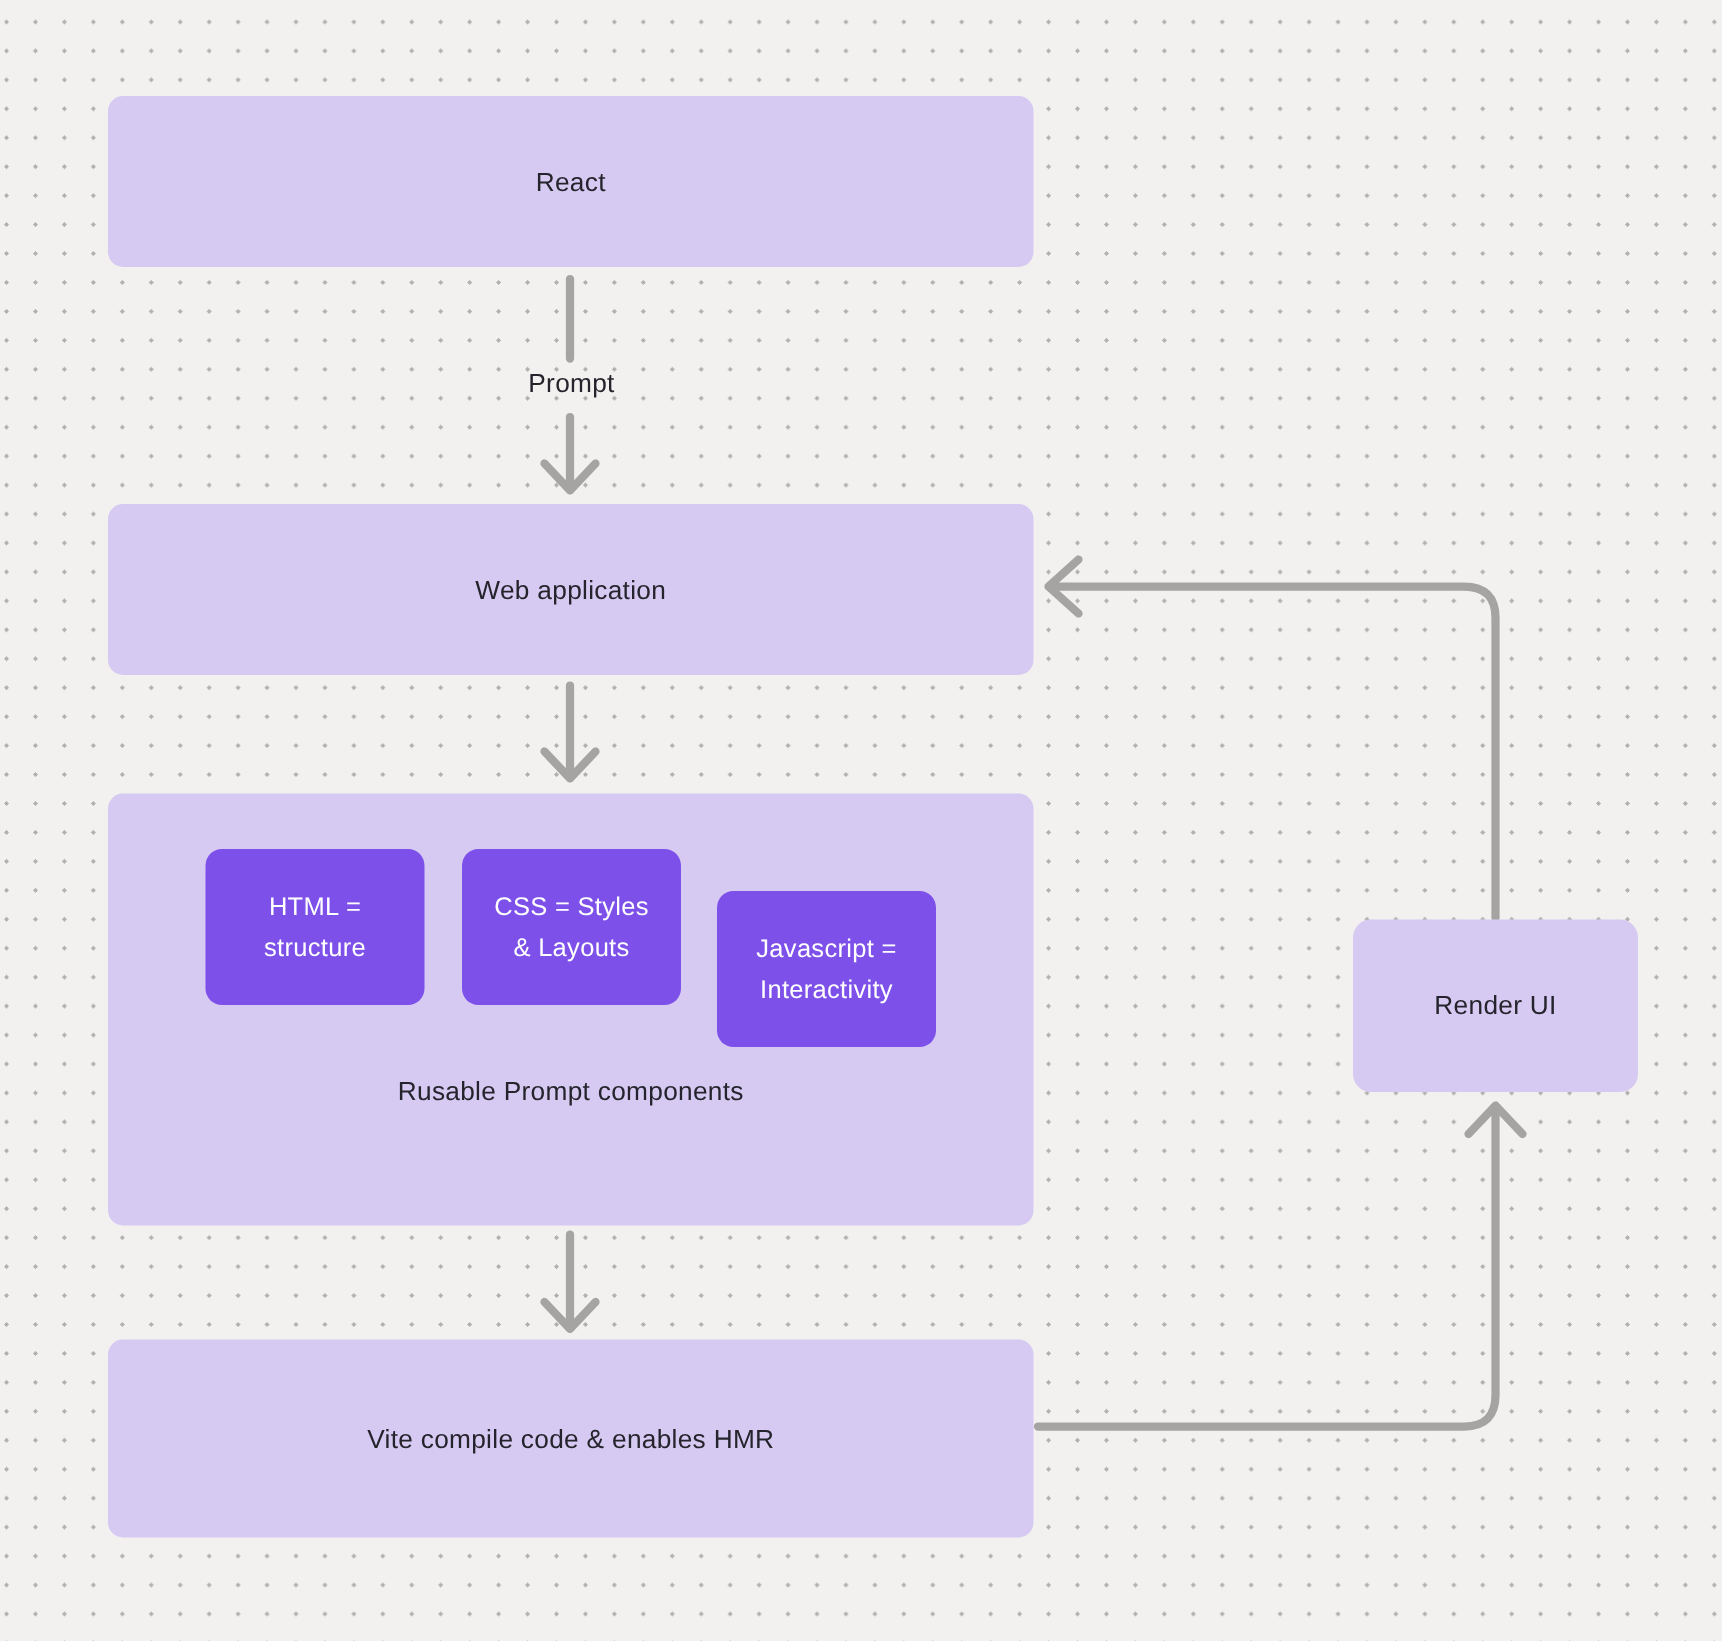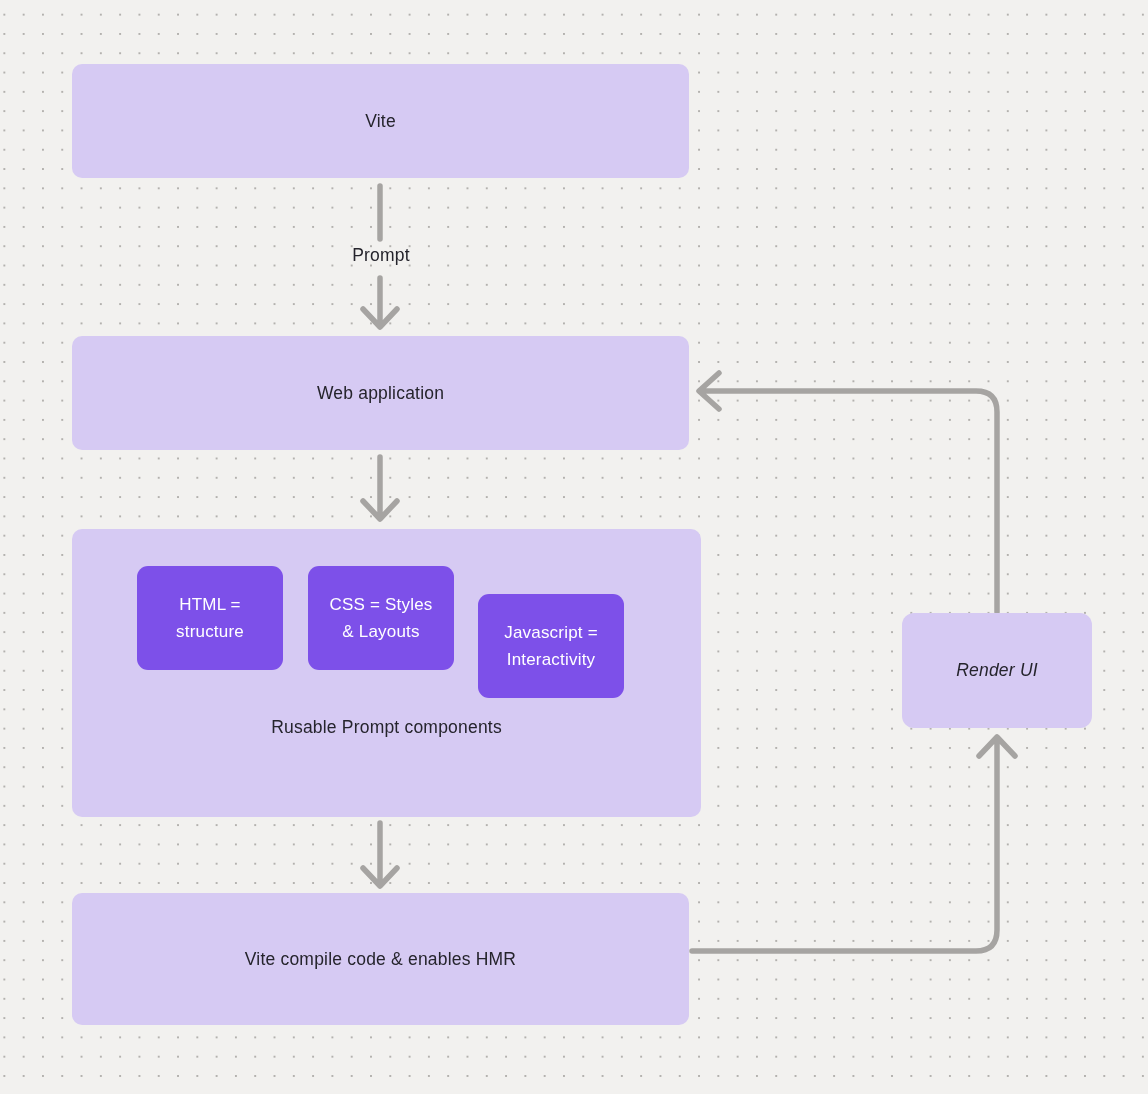--- a/index.html
+++ b/index.html
@@ -58,48 +58,48 @@
     <path d="M380 457 L380 518 M363 501 L380 519 L397 501" stroke-width="5.5" stroke="#a6a4a2"></path>
 
     <path d="M380 823 L380 885 M363 868 L380 886 L397 868" stroke-width="5.5" stroke="#a6a4a2"></path>
 
     <path d="M997 612 L997 412 Q997 391 976 391 L701 391 M719 373 L699 391 L719 409" stroke-width="5.5" stroke="#a6a4a2"></path>
 
     <path d="M692 951 L976 951 Q997 951 997 930 L997 739 M979 756 L997 737 L1015 756" stroke-width="5.5" stroke="#a6a4a2"></path>
   </svg>
 
   <div class="node" style="left:72px;top:64px;width:617px;height:114px;">
-    <span>Vite</span>
+    <span>React</span>
   </div>
 
   <div class="edge-label">
     <span>Prompt</span>
   </div>
 
   <div class="node" style="left:72px;top:336px;width:617px;height:114px;">
     <span>Web application</span>
   </div>
 
-  <div class="node" style="left:72px;top:529px;width:617px;height:288px;padding-left:12px;">
+  <div class="node" style="left:72px;top:529px;width:617px;height:288px;">
     <div class="chip" style="left:65px;top:37px;width:146px;height:104px;">
       <span>HTML =
 structure</span>
     </div>
     <div class="chip" style="left:236px;top:37px;width:146px;height:104px;">
       <span>CSS = Styles
 &amp; Layouts</span>
     </div>
     <div class="chip" style="left:406px;top:37px;width:146px;height:104px;margin-top:28px;">
       <span>Javascript =
 Interactivity</span>
     </div>
     <div class="group-caption">Rusable Prompt components</div>
   </div>
 
   <div class="node" style="left:72px;top:893px;width:617px;height:132px;">
     <span>Vite compile code &amp; enables HMR</span>
   </div>
 
-  <div class="node" style="left:902px;top:613px;width:190px;height:115px;border-radius:12px;font-style:italic;">
+  <div class="node" style="left:902px;top:613px;width:190px;height:115px;border-radius:12px;">
     <span>Render UI</span>
   </div>
 
 </div>
 
 </body></html>

